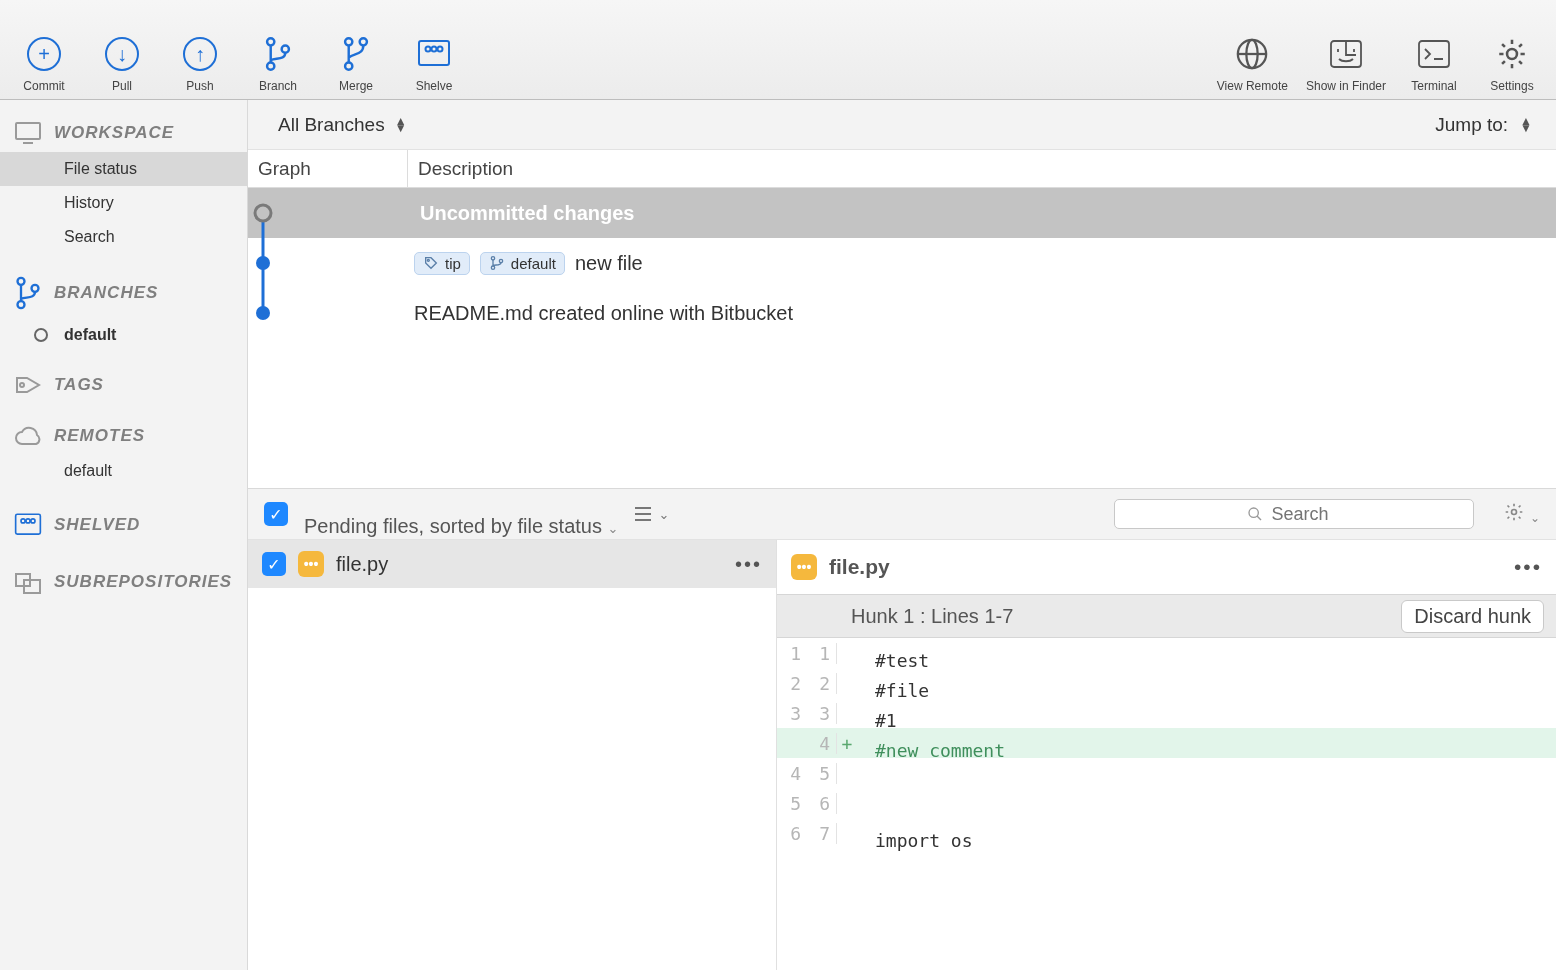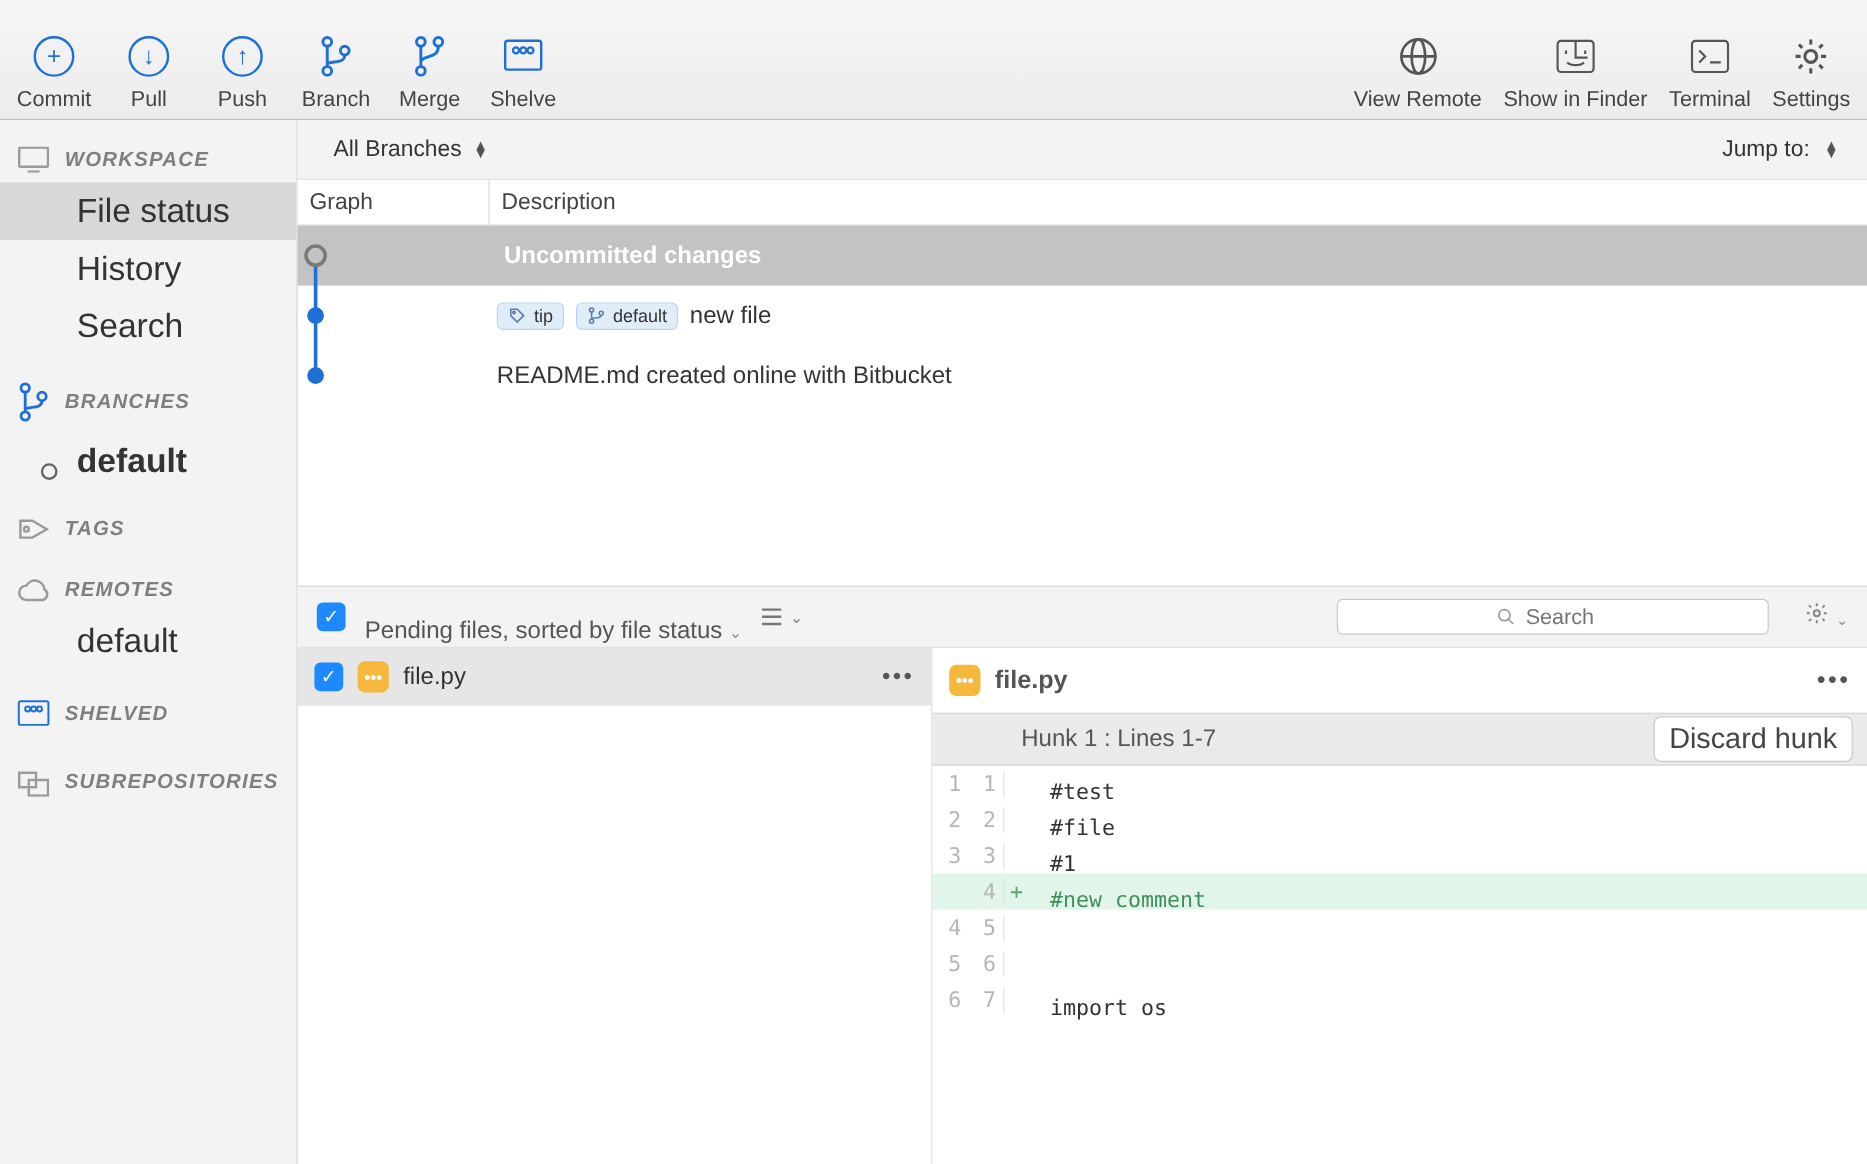--- a/index.html
+++ b/index.html
@@ -30,21 +30,21 @@
   align-items: center;
   gap: 8px;
   cursor: pointer;
   min-width: 60px;
 }
 .tb-btn .tb-icon {
   width: 34px; height: 34px;
   display: flex; align-items: center; justify-content: center;
   color: #1e6fd6;
 }
-.tb-btn .tb-label { font-size: 18px; color: #444; }
+.tb-btn .tb-label { font-size: 12px; color: #444; }
 .tb-blue-circle {
   width: 34px; height: 34px; border: 2px solid #1e6fd6; border-radius: 50%;
   display:flex;align-items:center;justify-content:center;color:#1e6fd6;font-size:20px;
 }
 
 
 .main { display: flex; height: calc(100% - 100px); }
 .sidebar {
   width: 248px;
   background: #f3f3f3;
@@ -53,23 +53,23 @@
   padding-top: 14px;
 }
 .sb-section { margin-bottom: 14px; }
 .sb-header {
   display:flex; align-items:center; gap:12px;
   padding: 8px 14px;
   color:#7f7f7f; font-weight:600; letter-spacing:1px; font-size:17px;font-style:italic;
 }
 .sb-header .sb-icon { width:28px; display:flex; justify-content:center; color:#9a9a9a;}
 .sb-item {
-  display:flex; align-items:flex-end; gap:12px;
+  display:flex; align-items:center; gap:12px;
   padding: 8px 14px 8px 64px;
-  font-size:28px; color:#333;
+  font-size:16px; color:#333;
   cursor:pointer;
 }
 .sb-item.active { background:#d8d8d8; }
 .sb-item.bold { font-weight:700; }
 .sb-item .leading-dot { width:14px; height:14px; border:2px solid #666; border-radius:50%; margin-left:-30px; margin-right:4px;}
 
 
 .content { flex:1; display:flex; flex-direction:column; }
 
 
@@ -149,21 +149,21 @@
   font-size:21px; color:#555; font-weight:600;
 }
 .diff-head .more { margin-left:auto; color:#555; letter-spacing:2px; cursor:pointer; font-weight:400;}
 .hunk-bar {
   display:flex; align-items:center; height:44px; background:#eaeaea;
   border-top:1px solid #d6d6d6; border-bottom:1px solid #d6d6d6;
   padding-left:74px; padding-right:12px; font-size:20px; color:#555;
 }
 .discard-btn {
   margin-left:auto; background:#fff; border:1px solid #c9c9c9; border-radius:6px;
-  padding:4px 12px; font-size:24px; color:#444; cursor:pointer;
+  padding:4px 12px; font-size:20px; color:#444; cursor:pointer;
 }
 .code { font-family: Menlo, Consolas, monospace; font-size:18px; }
 .code-row { display:flex; height:30px; align-items:center; }
 .ln { width:30px; text-align:right; color:#b6b6b6; padding-right:6px;}
 .gut { width:20px; text-align:center; color:#59a86f;}
 .code-text { padding-left:18px; white-space:pre;margin-top:14px; }
 .added { background:#e2f5ea; }
 .added .code-text { color:#3f8f5c; }
 .gutter-border { border-right:1px solid #e3e3e3; }
 </style>

